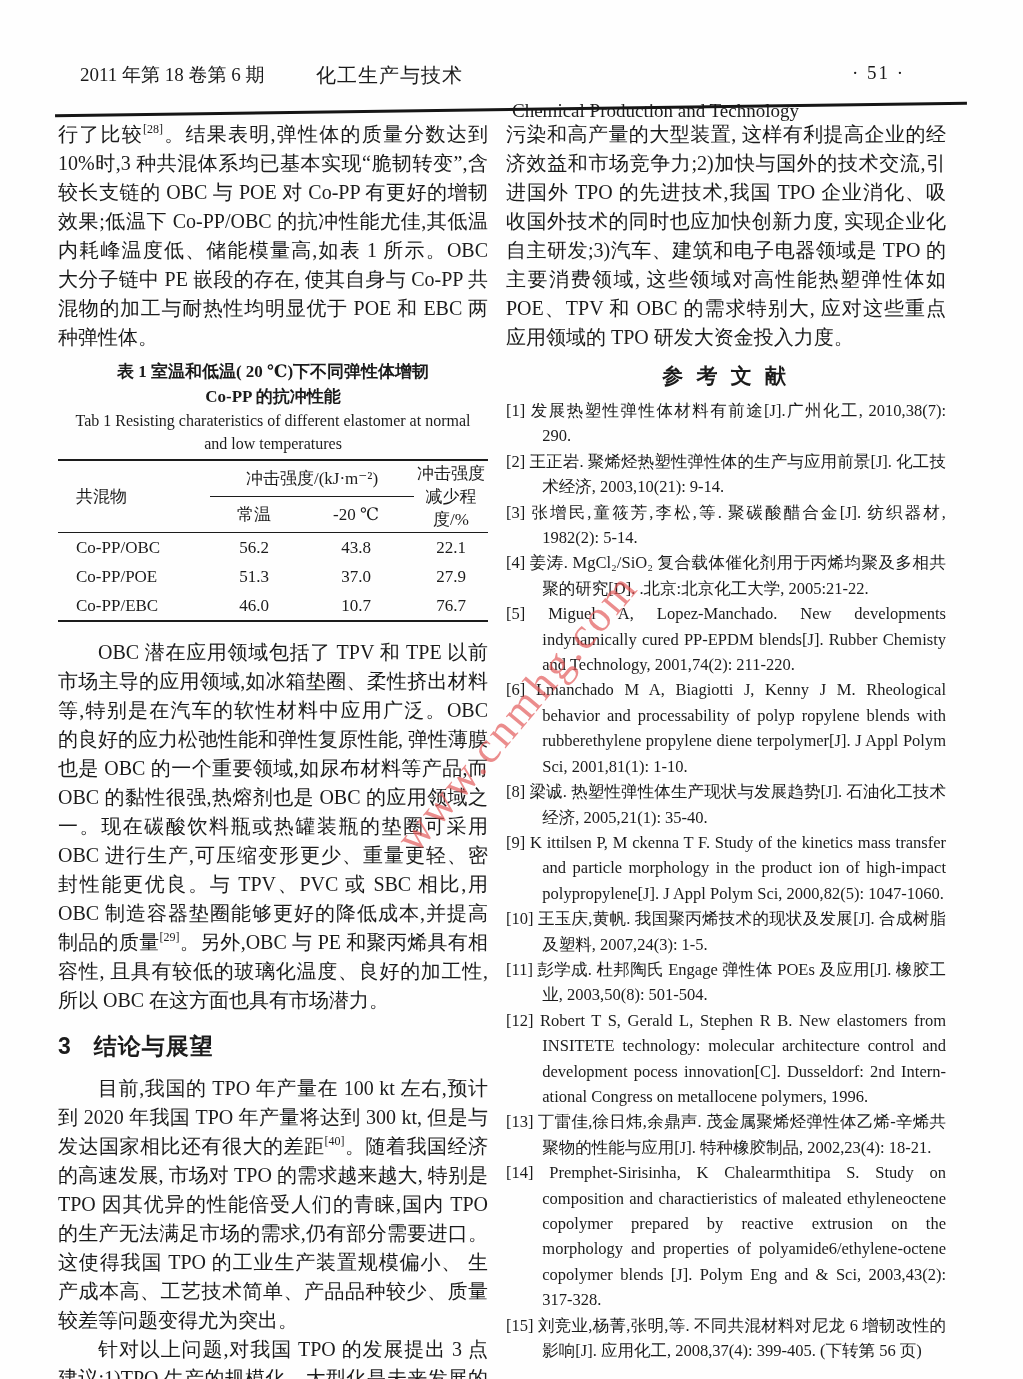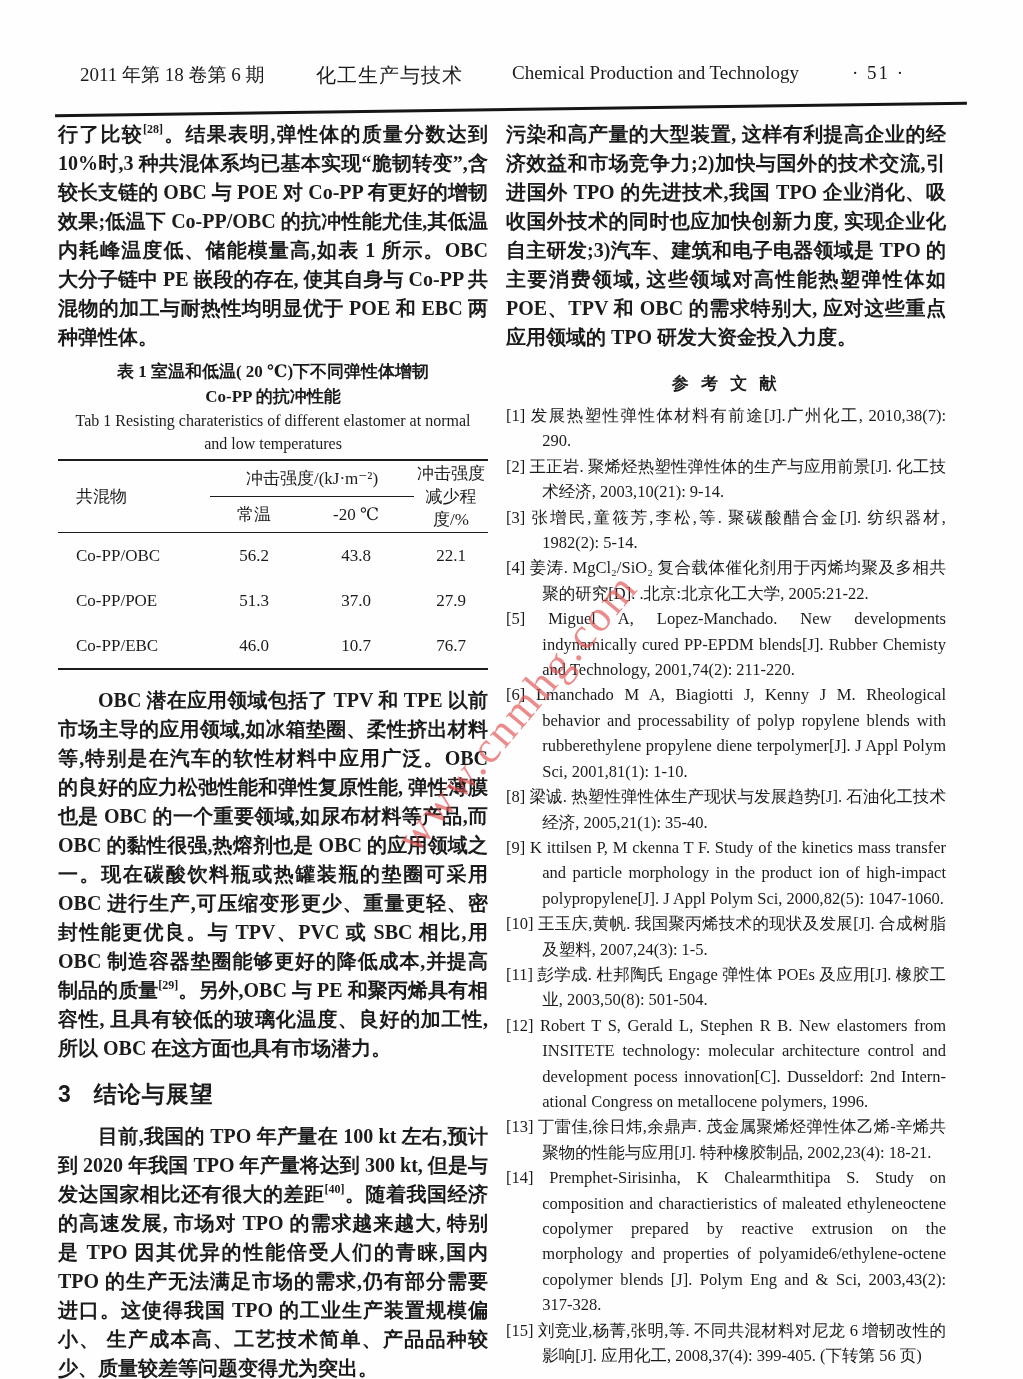--- a/index.html
+++ b/index.html
@@ -6,64 +6,63 @@
   .page{
     position:relative; width:1023px; height:1379px;
     background:#fefefe; overflow:hidden;
     font-family:"Liberation Serif","DejaVu Serif",serif;
     color:#1b1b1b;
   }
   
   .hdr span{position:absolute; top:62px; white-space:nowrap;}
   .hdr-issue{left:80px;  font-size:19px;}
   .hdr-cn   {left:316px; font-size:20px; letter-spacing:1px;}
-  .hdr-en   {left:512px; font-size:19px;}
+  .hdr-en   {left:512px; font-size:19px;margin-top:38px;}
   .hdr-page {left:852px; font-size:19px; letter-spacing:2px;}
   .hdr-rule{
     position:absolute; top:108px; left:55px; width:912px;
     border-top:3px solid #161616; transform:rotate(-0.8deg);
   }
   
   .col{position:absolute; top:120px;}
   .col-left {left:58px;  width:430px;}
   .col-right{left:506px; width:440px;}
   p.body{
     margin:0; font-size:20px; line-height:29px; text-align:justify;
     text-justify:inter-ideograph;
-    font-weight:bold;
   }
   p.indent{text-indent:2em;}
   sup.refmark{font-size:12px; line-height:0; vertical-align:super;}
   
   .tbl-cap-cn{margin-top:7px; text-align:center; font-weight:bold;
               font-size:17px; line-height:25px;}
   .tbl-cap-en{text-align:center; font-size:16px; line-height:23px; margin-bottom:4px;}
   
   table.impact{
     width:100%; border-collapse:collapse; margin-top:4px;
     border-top:2.5px solid #1c1c1c; border-bottom:2.5px solid #1c1c1c;
     font-size:17px;
   }
   table.impact th{font-weight:normal; padding:1px 2px; text-align:center;}
   table.impact thead{border-bottom:1.5px solid #1c1c1c;}
   table.impact .c-group{border-bottom:1px solid #1c1c1c;}
-  table.impact td{height:29px; text-align:center; padding:8px 2px;margin-top:42px;}
+  table.impact td{height:29px; text-align:center; padding:0 2px;margin-top:42px;}
   table.impact td.c-blend, table.impact th.c-blend{text-align:left; padding-left:18px; width:132px;}
   table.impact .c-normal{width:84px;}
   table.impact .c-low{width:112px;}
   
   h2.sec{
     margin:16px 0 12px 0; font-family:"Liberation Sans","DejaVu Sans",sans-serif;
     font-weight:bold; font-size:23px; letter-spacing:1px;
   }
   h2.sec .sec-no{margin-right:22px;}
   
   h3.refs-h{
-    margin:20px 0 8px 0; text-align:center; font-weight:bold;
-    font-size:17px; letter-spacing:4px;
+    margin:10px 0 8px 0; text-align:center; font-weight:bold;
+    font-size:21px; letter-spacing:4px;
   }
   .ref{
     margin:0; font-size:16.5px; line-height:25.4px; text-align:justify;
     padding-left:2.2em; text-indent:-2.2em;
   }
   
   .watermark{
     position:absolute; left:517px; top:712px; z-index:5;
     transform:translate(-50%,-50%) rotate(-50deg);
     font-size:44px; letter-spacing:3px; white-space:nowrap;

